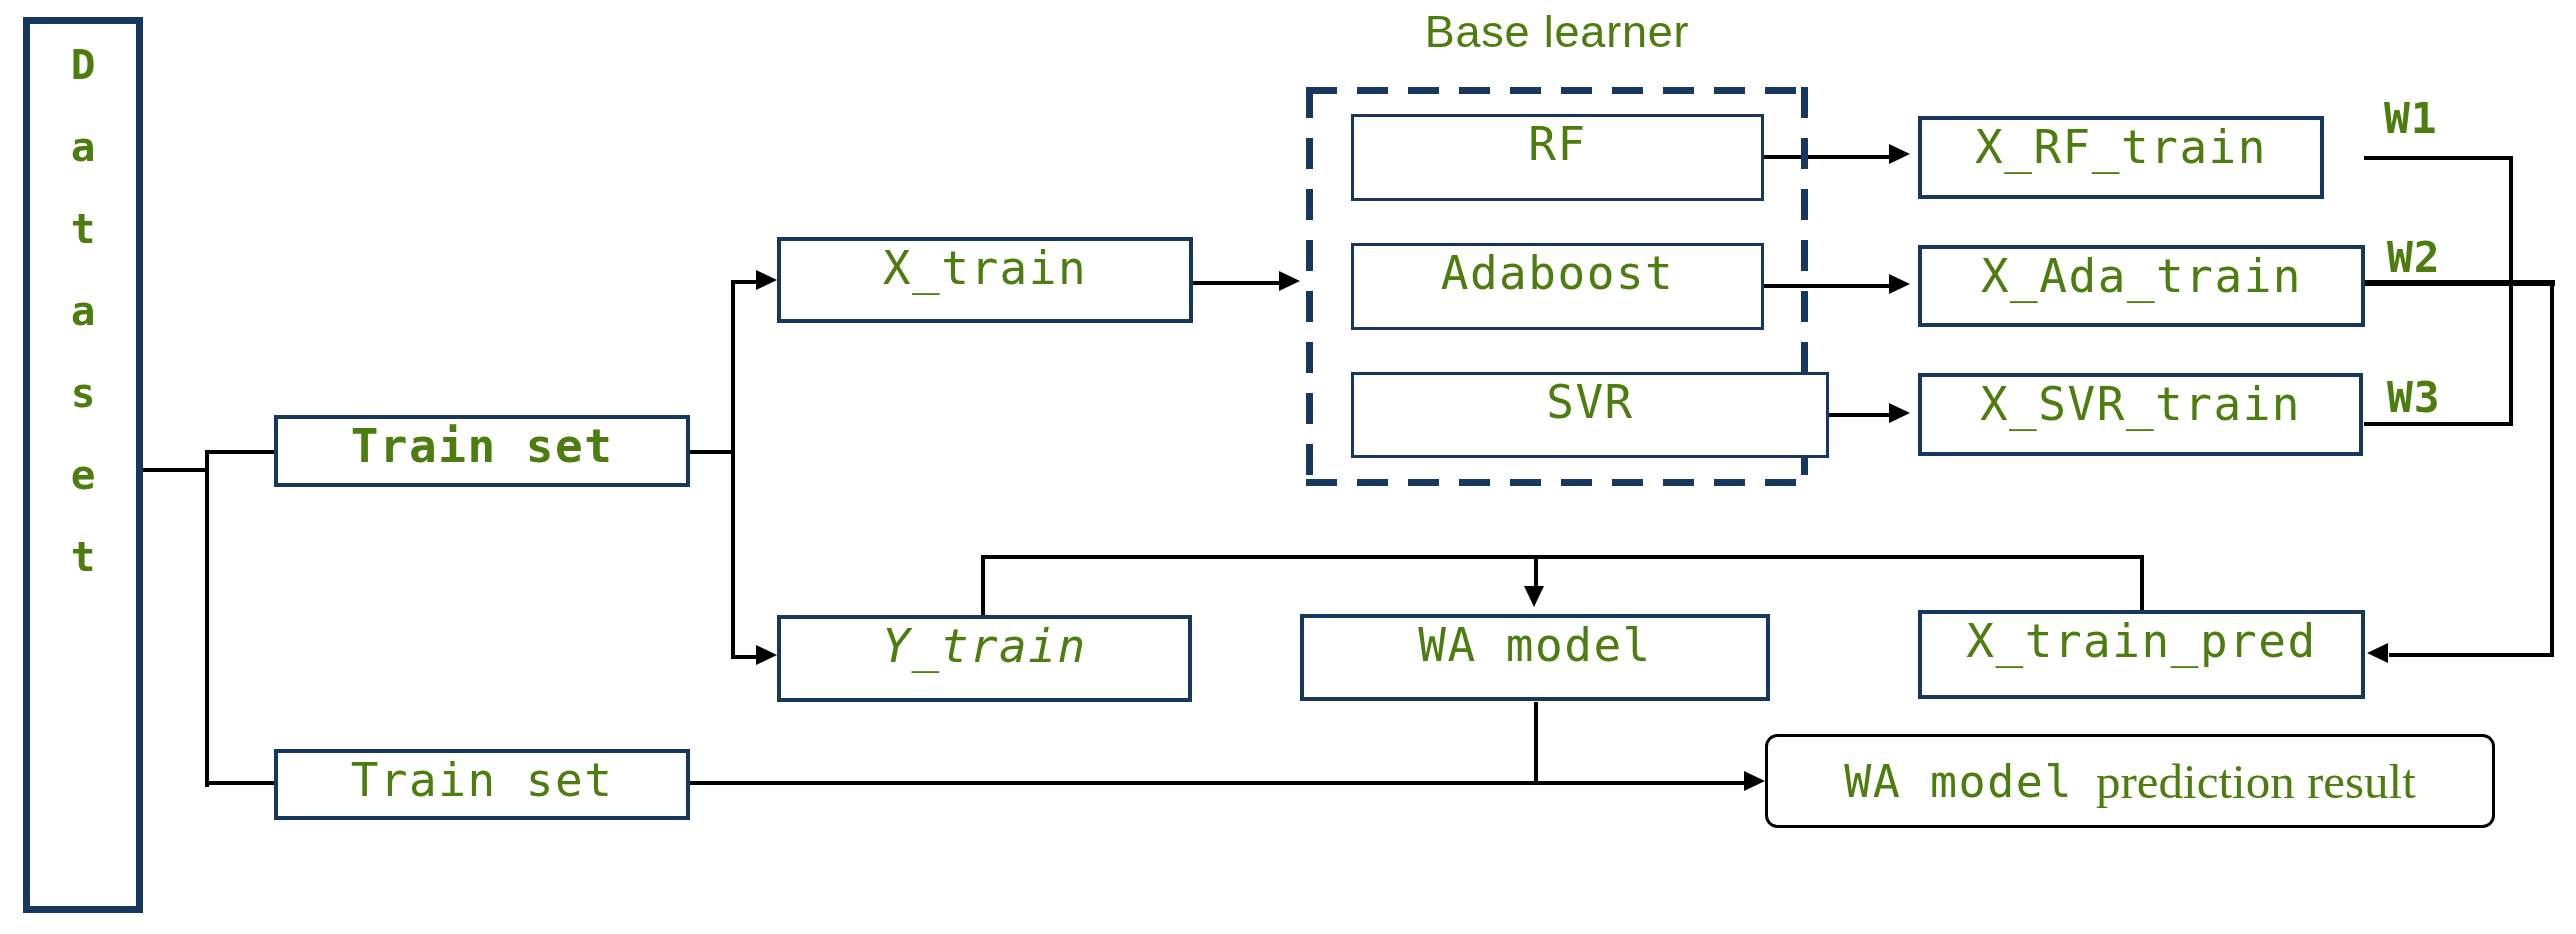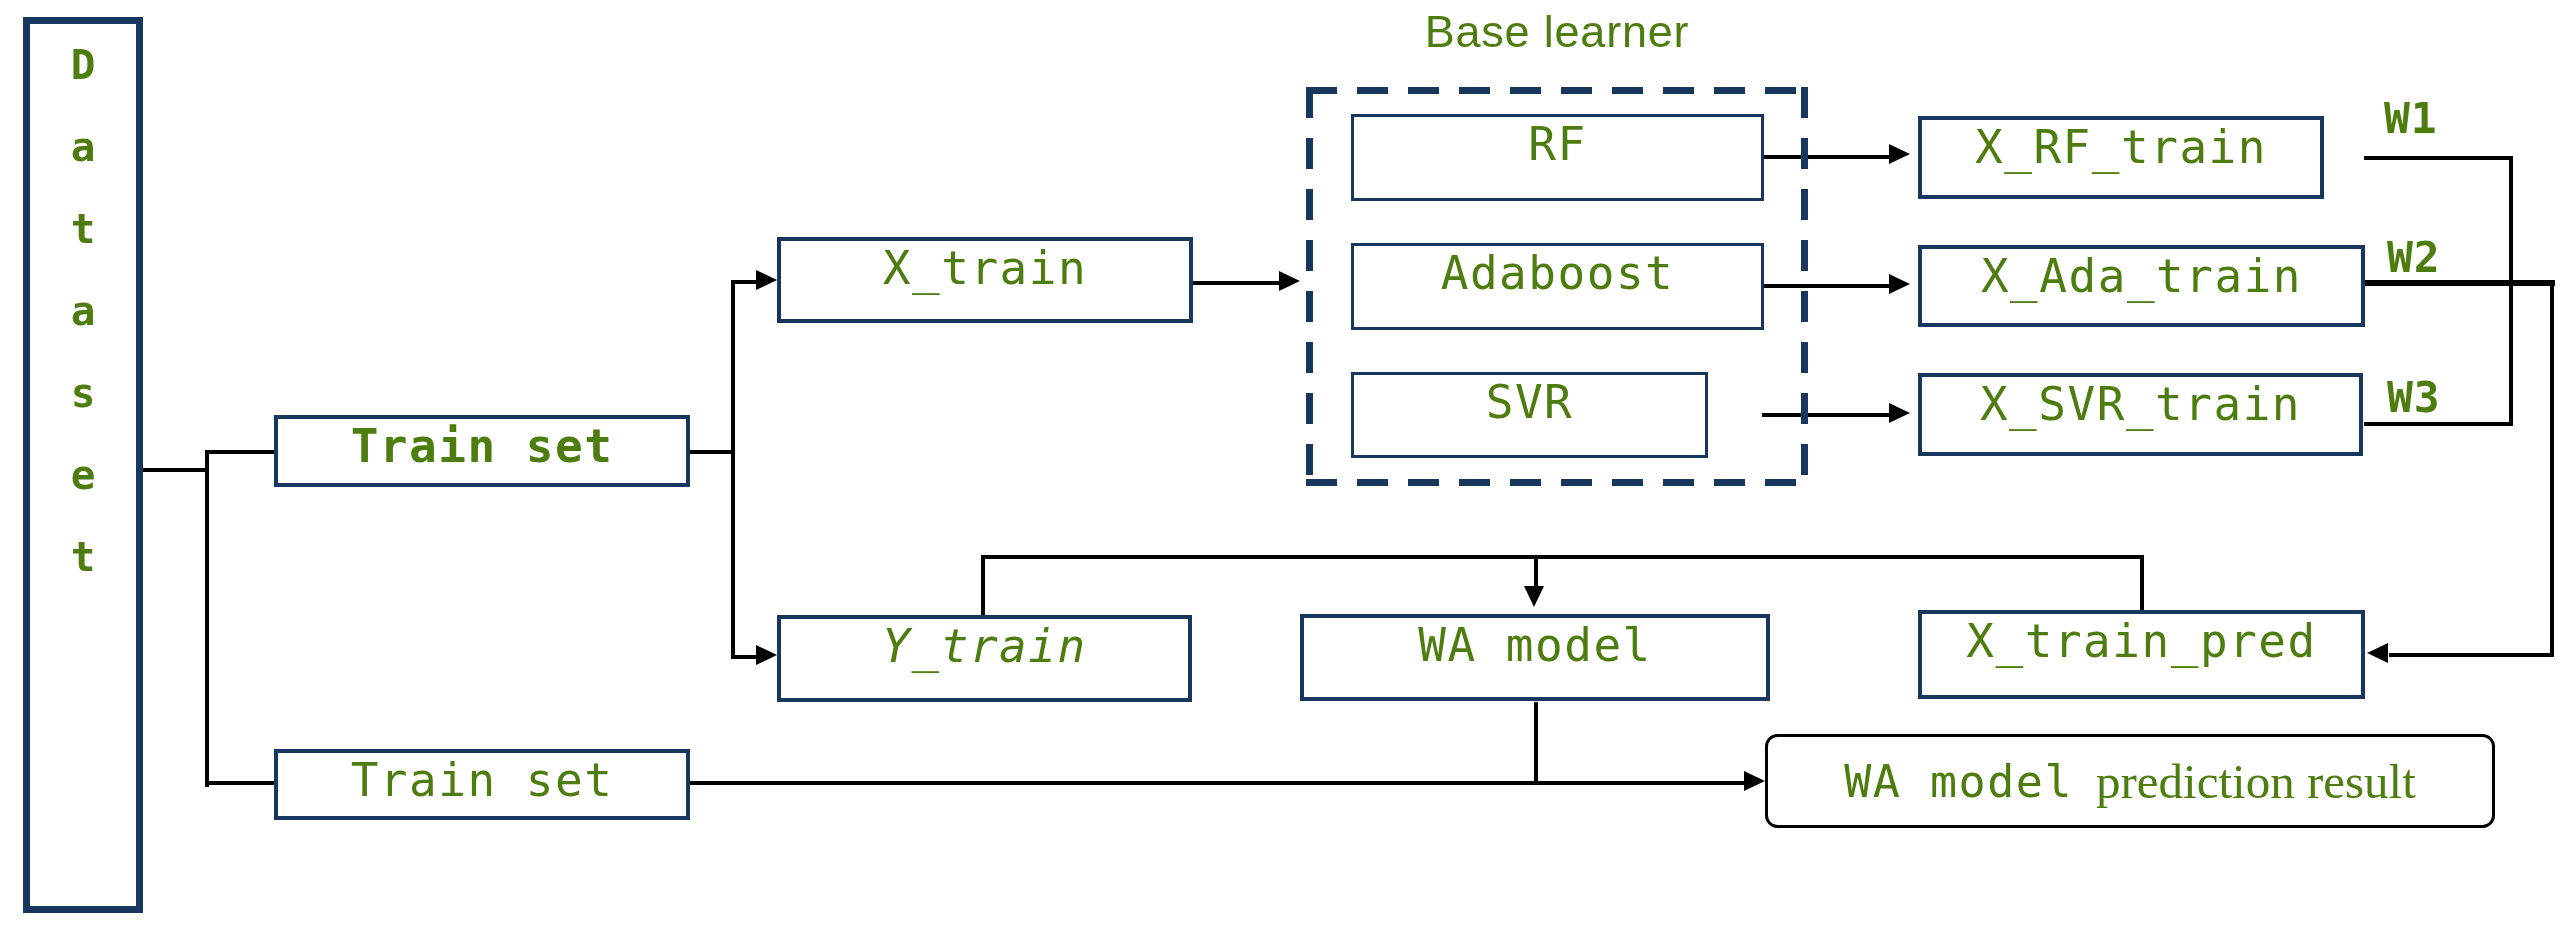--- a/index.html
+++ b/index.html
@@ -105,21 +105,21 @@
   </div>
 
   <div class="box thin" style="left:1351px;top:114px;width:413px;height:87px;">
     <span class="lbl">RF</span>
   </div>
 
   <div class="box thin" style="left:1351px;top:243px;width:413px;height:87px;">
     <span class="lbl">Adaboost</span>
   </div>
 
-  <div class="box thin" style="left:1351px;top:372px;width:357px;height:86px;">
+  <div class="box thin" style="left:1351px;top:372px;width:478px;height:86px;">
     <span class="lbl">SVR</span>
   </div>
 
   <div class="box" style="left:1918px;top:116px;width:406px;height:83px;">
     <span class="lbl">X_RF_train</span>
   </div>
 
   <div class="box" style="left:1918px;top:245px;width:447px;height:82px;">
     <span class="lbl">X_Ada_train</span>
   </div>

